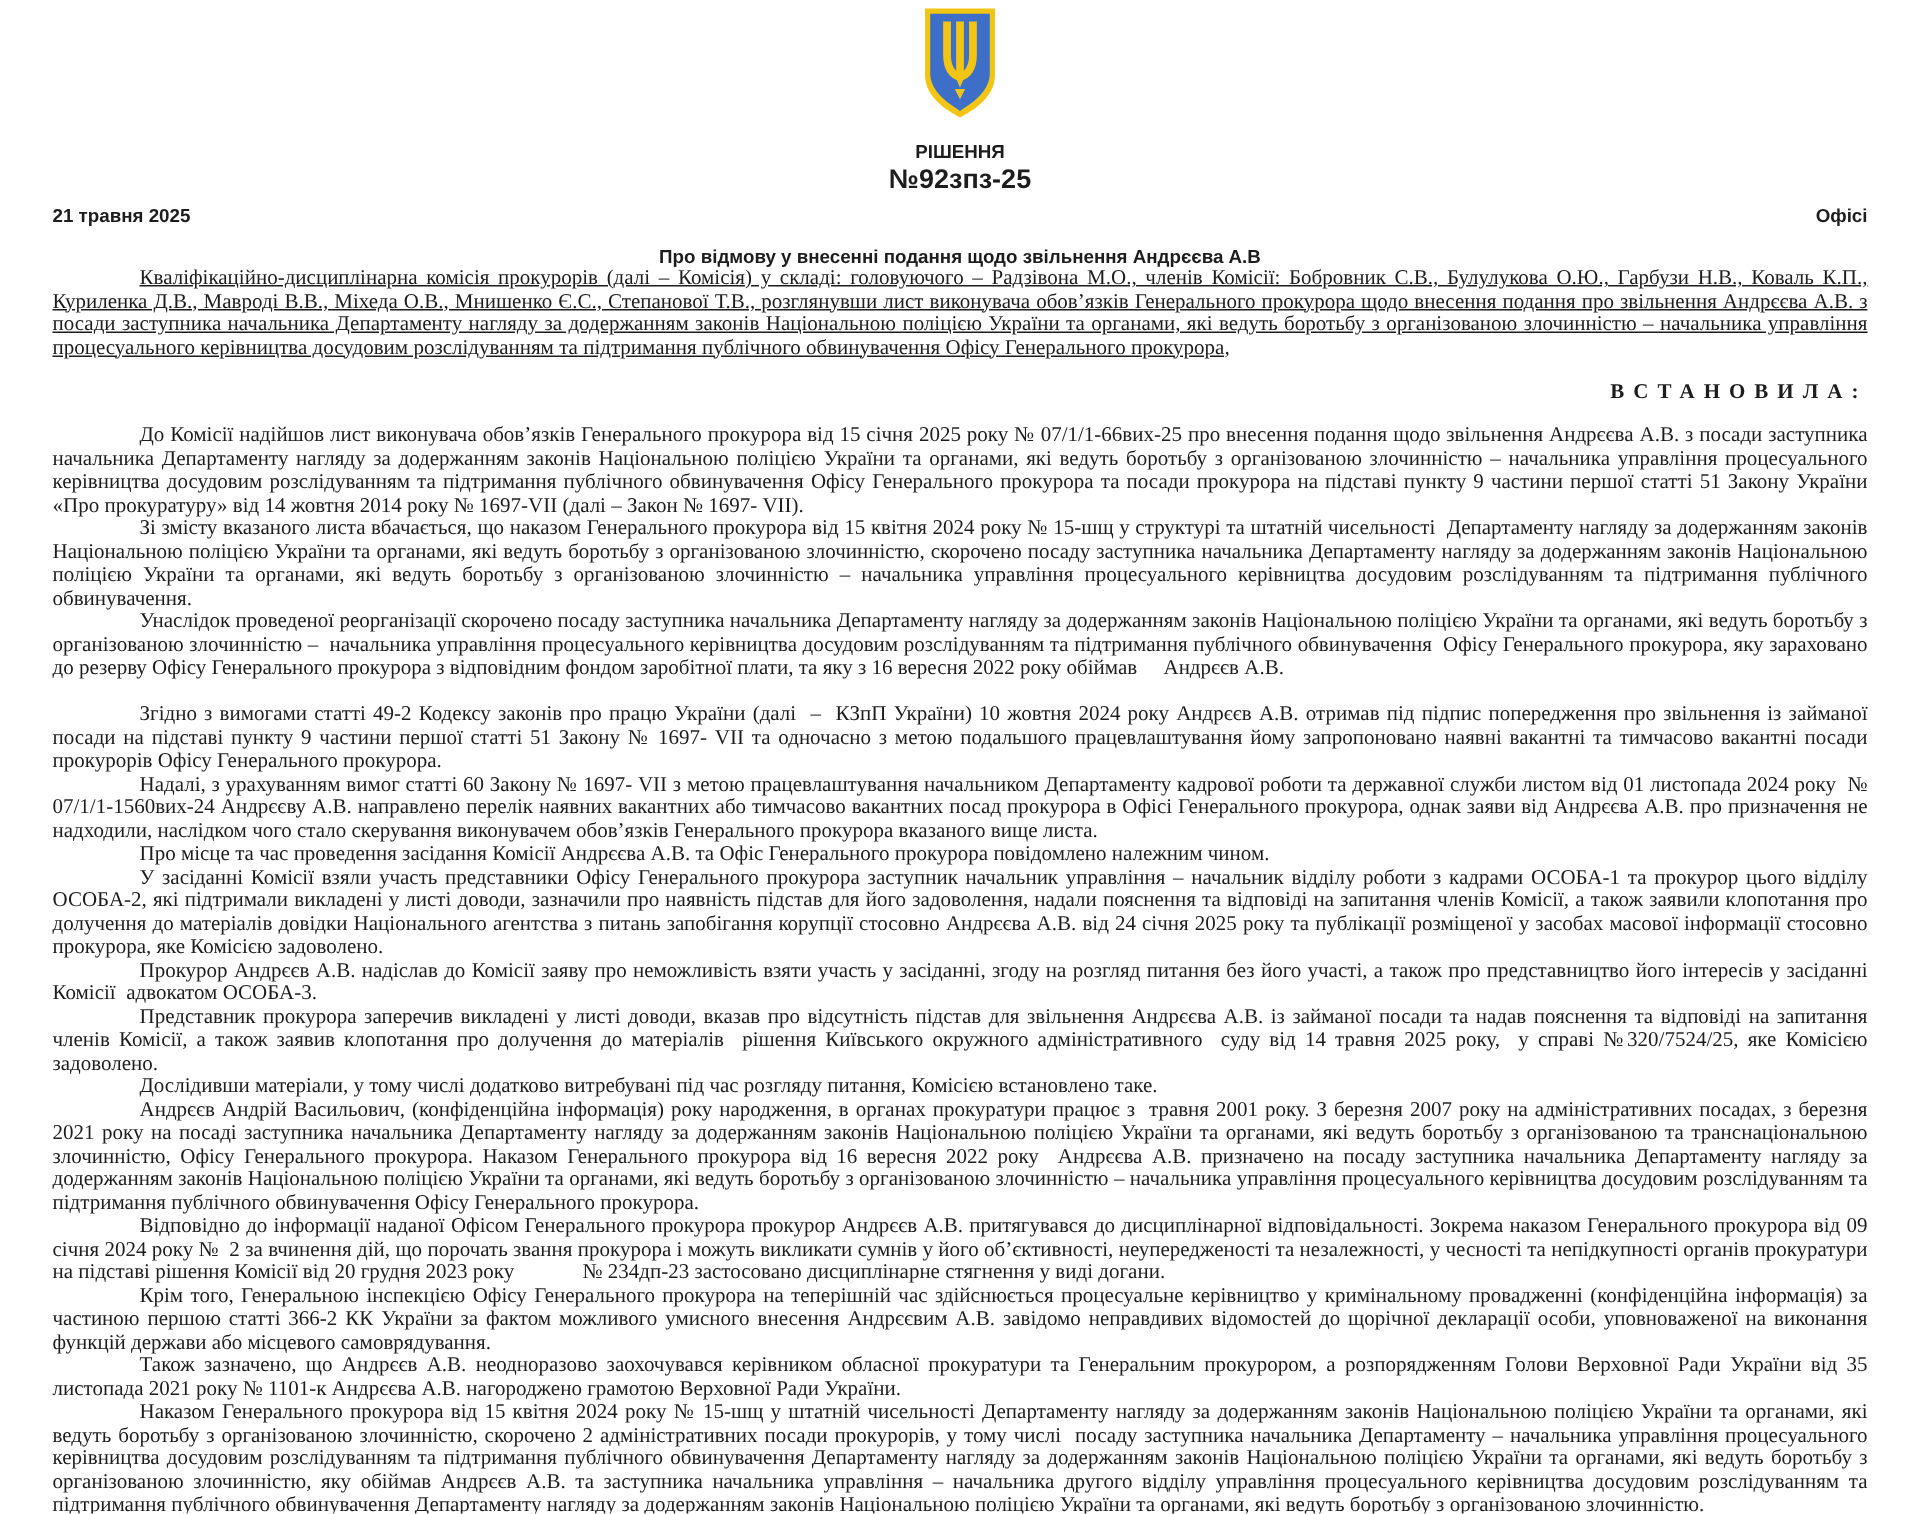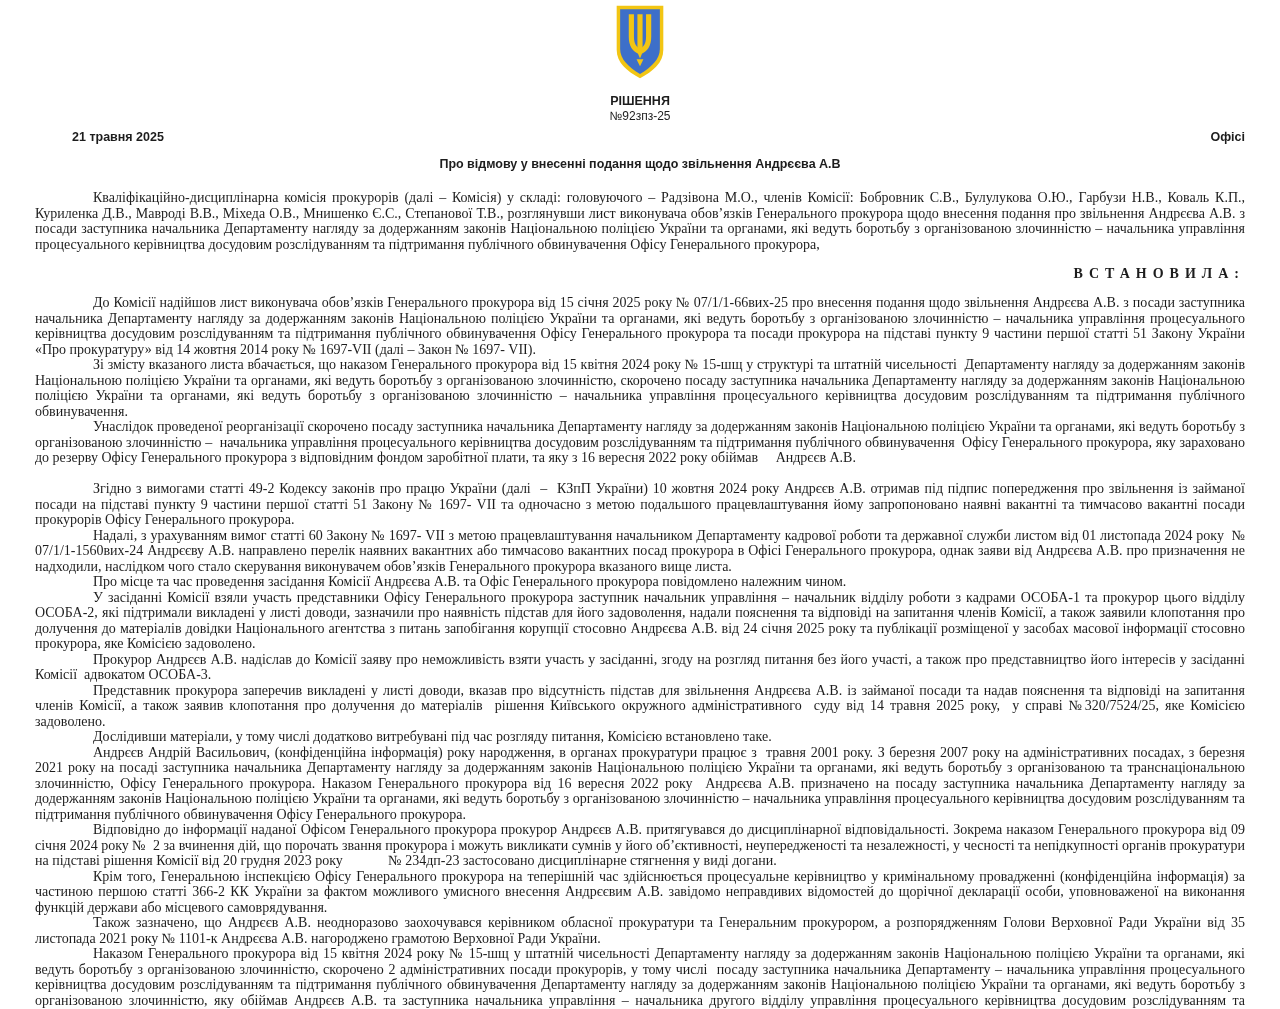--- a/index.html
+++ b/index.html
@@ -11,38 +11,37 @@
   .emblem{ text-align:center; line-height:0; }
   .org{
     text-align:center;font-family:"Liberation Sans",sans-serif;font-weight:bold;
     font-size:13.5px;letter-spacing:.2px;margin-top:6px;
   }
   .doc-type{
     text-align:center;font-family:"Liberation Sans",sans-serif;font-weight:bold;
     font-size:12.5px;margin-top:14px;
   }
   .doc-num{
-    text-align:center;font-family:"Liberation Sans",sans-serif;font-weight:normal;
-    font-size:12px;margin-top:1px;
+    text-align:center;font-family:"Liberation Sans",sans-serif;font-weight:bold;
+    font-size:18px;margin-top:1px;
   }
   .meta-row{
     display:flex;justify-content:space-between;align-items:flex-end;
     font-family:"Liberation Sans",sans-serif;font-weight:bold;font-size:12.5px;
     margin-top:7px;
-    margin-left:37px;
   }
   .subject{
     font-family:"Liberation Sans",sans-serif;font-weight:bold;font-size:12.5px;
     margin-top:13px;
     text-align:center;
   }
   .para{
     text-align:justify;text-indent:58px;font-size:14px;line-height:15.5px;margin:0;
   }
-  .intro{margin-top:19px;}
+  .intro{text-decoration:underline;}
   .resolved{
     text-align:right;font-weight:bold;font-size:14px;letter-spacing:6px;
     margin:14px 0 13px 0;
   }
   .gap{margin-top:15.5px;}
 </style>
 </head>
 <body>
 
 <div class="doc">

